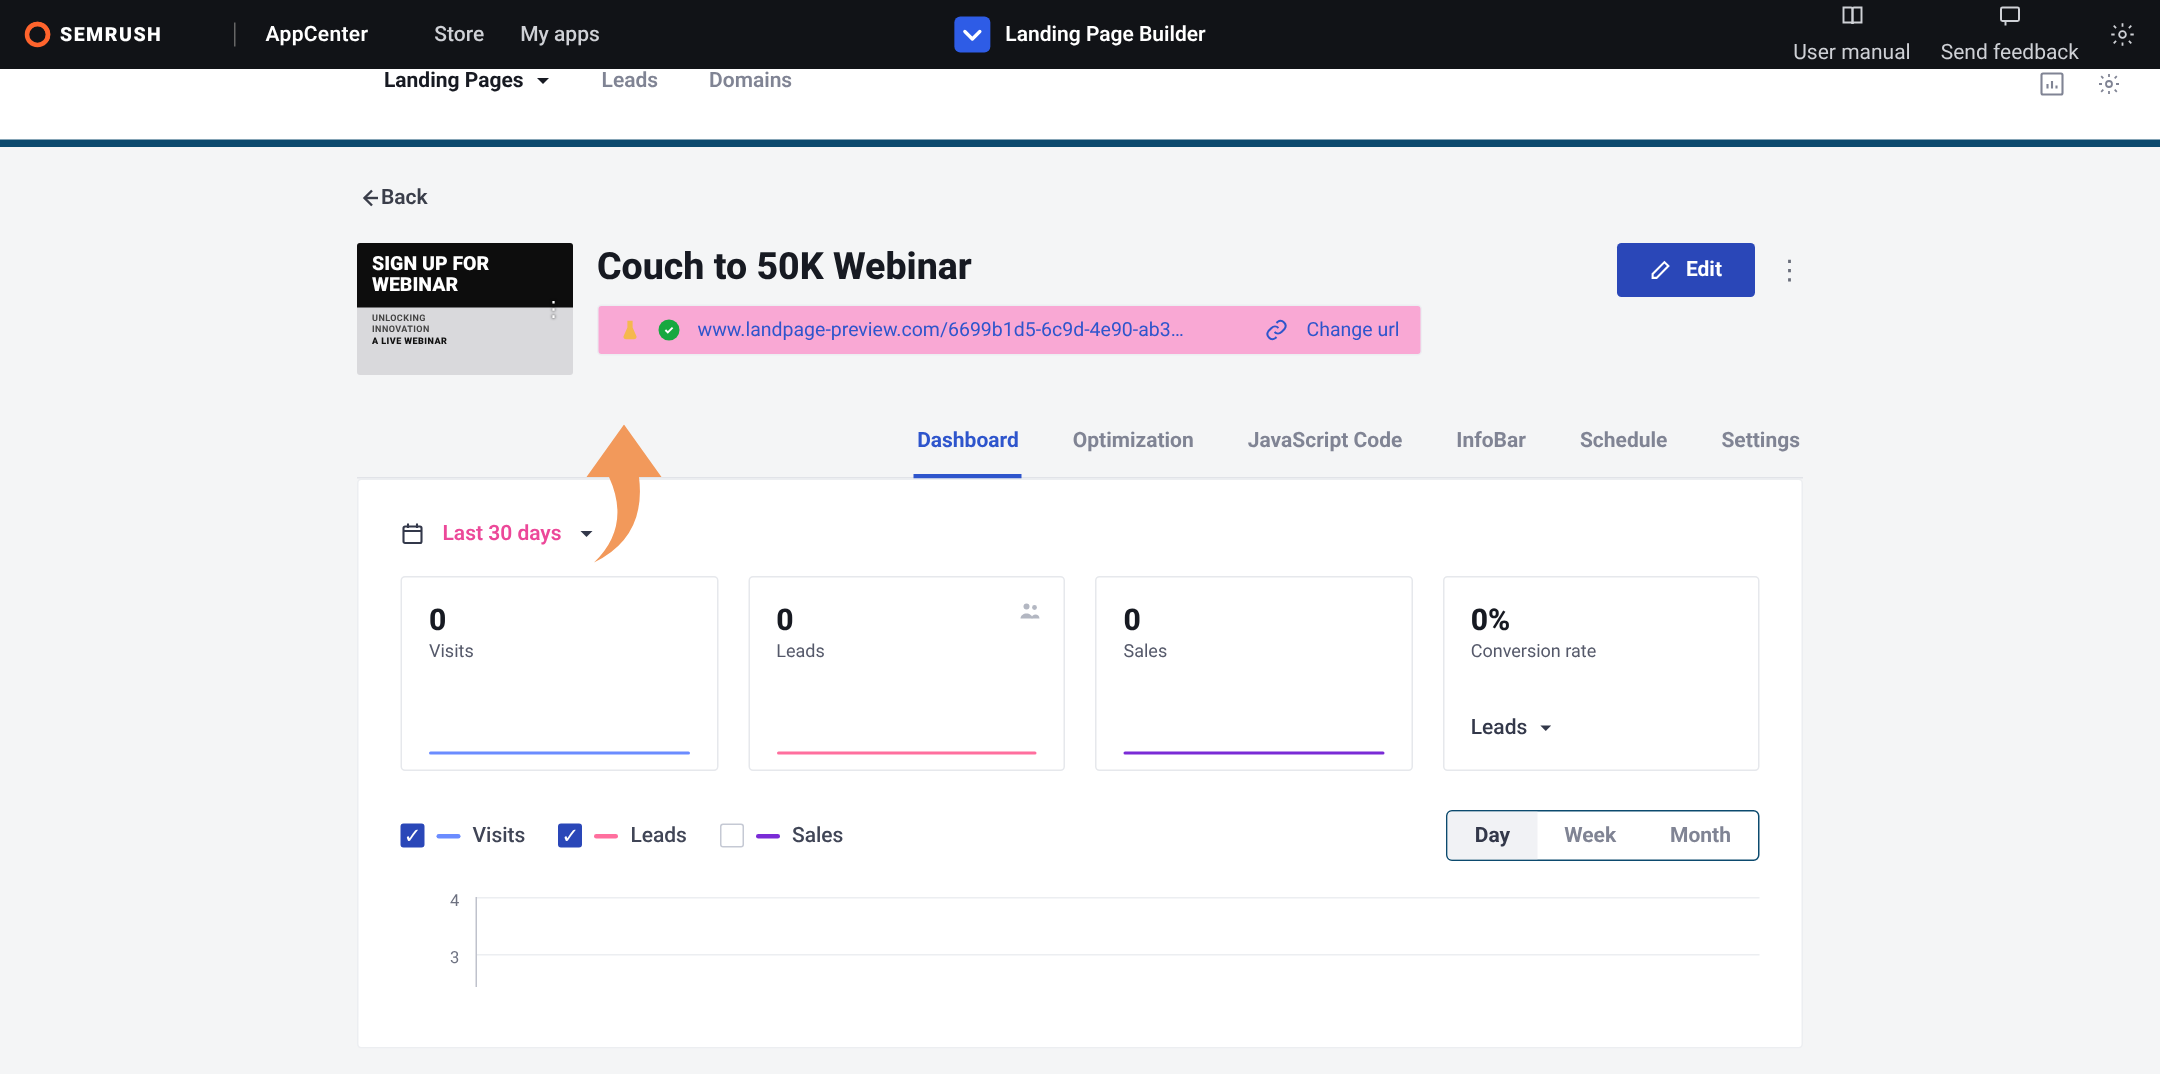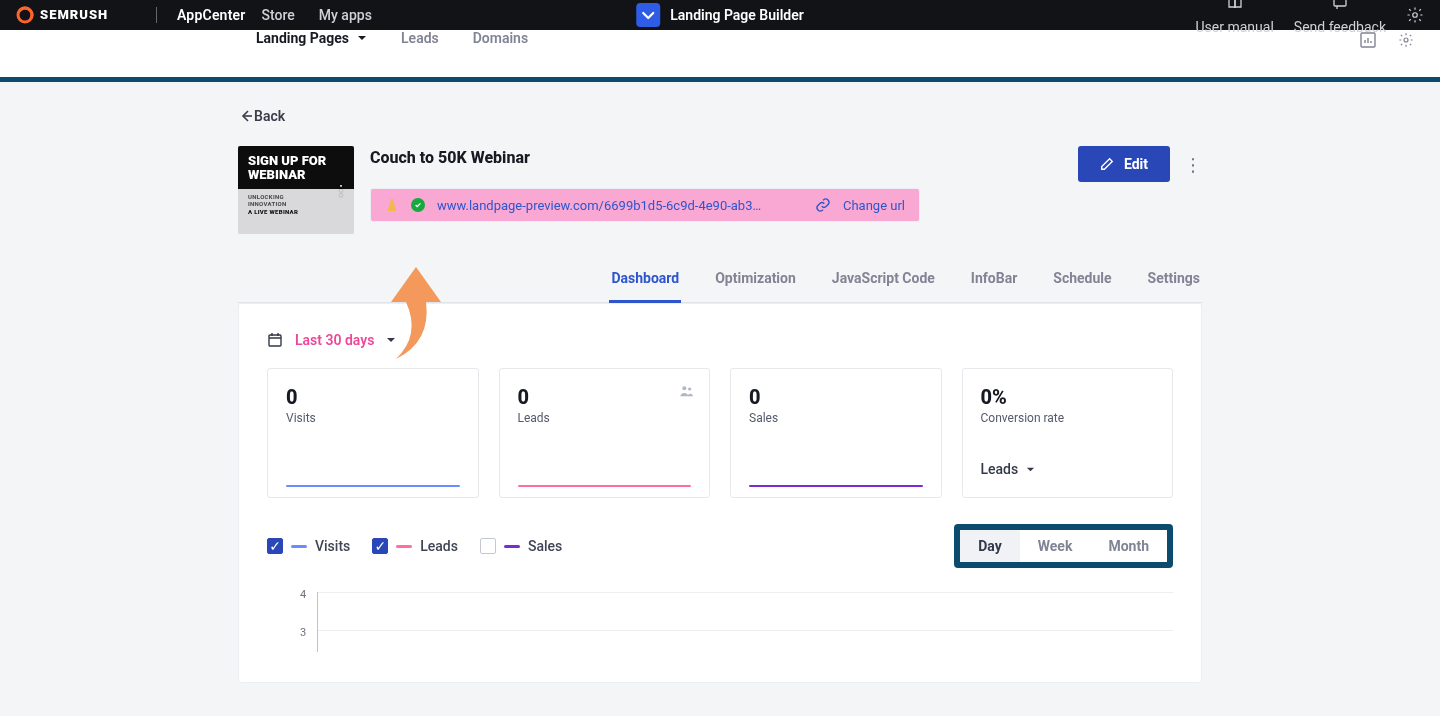--- a/index.html
+++ b/index.html
@@ -1,49 +1,49 @@
 <!DOCTYPE html>
 <html><head>
 <meta charset="utf-8">
 <style>
   * { box-sizing: border-box; margin: 0; padding: 0; font-family: -apple-system, BlinkMacSystemFont, "Segoe UI", Roboto, Helvetica, Arial, sans-serif; }
   body { background: #f4f5f6; color: #333; font-size: 14px; }
 
   
-  .topbar { height: 30px; background: #111317; color: #fff; display: flex; align-items: center; padding: 0 16px; }
+  .topbar { height: 46px; background: #111317; color: #fff; display: flex; align-items: center; padding: 0 16px; }
   .brand { display: flex; align-items: center; gap: 8px; }
   .brand svg { display: block; }
   .brand-sep { width: 1px; height: 16px; background: #666; margin: 0 12px; }
   .brand-sub { font-weight: 600; letter-spacing: .2px; }
-  .topnav { display: flex; gap: 24px; margin-left: 16px; }
+  .topnav { display: flex; gap: 24px; margin-left: 44px; }
   .topnav a { color: #cfd1d6; text-decoration: none; font-weight: 500; }
   .topcenter { position:absolute; left:50%; transform:translateX(-50%); display:flex; align-items:center; gap:10px; }
   .topcenter .iconbox { width:24px; height:24px; background:#2e5ce6; border-radius:4px; display:flex; align-items:center; justify-content:center; }
   .topcenter .title { font-weight:600; color:#fff; }
   .topright { margin-left:auto; display:flex; align-items:center; gap:20px; color:#cfd1d6; }
   .topright .item { display:flex; align-items:center; gap:8px; cursor:pointer;flex-direction:column; }
 
   
   .subbar { height: 52px; background: #fff; border-bottom: 5px solid #0c4a6e; display:flex; align-items:flex-start; padding: 0 24px; }
   .subbar .primary { display:flex; align-items:center; gap:8px; font-weight:700; color:#171a22; margin-left: 232px; }
   .subbar .others { display:flex; gap:34px; margin-left: 34px; }
   .subbar .others a { color:#808494; font-weight:600; text-decoration:none; }
   .subbar .right { margin-left:auto; display:flex; gap:18px; color:#808494; }
   .iconbtn { width:20px; height:20px; display:flex; align-items:center; justify-content:center; cursor:pointer; }
 
   
   .page { max-width: 964px; margin: 0 auto; padding-top: 26px; position:relative; }
   .backrow { display:flex; align-items:center; gap:0; color:#3a3e4a; font-weight:600; margin-bottom: 22px; cursor:pointer; }
   .headerrow { display:flex; align-items:flex-start; gap:16px; }
-  .thumb { width:116px; height:88px; background:#d9d9dc; border-radius:2px; position:relative; overflow:hidden; }
+  .thumb { width:144px; height:88px; background:#d9d9dc; border-radius:2px; position:relative; overflow:hidden; }
   .thumb .dark { background:#0d0d0d; color:#fff; padding:8px 10px; font-family: Arial Black, Arial, sans-serif; font-weight:900; line-height:1.05; font-size:13px; }
   .thumb .light { padding:4px 10px; font-size:6px; color:#444; font-weight:700; line-height:1.2; letter-spacing:.3px; }
   .thumb .kebab { position:absolute; right:6px; top:50%; transform:translateY(-50%); color:#fff; text-shadow:0 0 2px #000; font-size:14px; }
   .titleblock { flex:1; }
-  .title-main { font-size: 16px; font-weight: 800; color:#171a22; margin-top:2px; margin-bottom:21px; }
+  .title-main { font-size: 25px; font-weight: 800; color:#171a22; margin-top:2px; margin-bottom:10px; }
   .urlbox { background:#f9a8d4; border:1px solid #eceef1; border-radius:3px; display:flex; align-items:center; padding:8px 14px; gap:12px; max-width:550px; }
   .beaker { width:14px; height:14px; display:inline-block; }
   .checkcircle { width:14px; height:14px; border-radius:50%; background:#17a840; display:flex; align-items:center; justify-content:center; }
   .urltext { color:#2e55cc; flex:1; white-space:nowrap; overflow:hidden; text-overflow:ellipsis; font-size:13px; }
   .linkicon { color:#2e55cc; }
   .changeurl { color:#2e55cc; font-weight:400; font-size:13px; cursor:pointer; }
   .actions { display:flex; align-items:center; gap:14px; }
   .editbtn { background:#2a47b8; color:#fff; display:flex; align-items:center; gap:10px; padding:10px 22px; border-radius:3px; font-weight:700; cursor:pointer; }
   .kebab2 { color:#6a6e7b; cursor:pointer; font-size:18px; }
 
@@ -66,21 +66,21 @@
   .selwrap { position:absolute; left:18px; bottom:20px; display:flex; align-items:center; gap:8px; color:#33384a; font-weight:500; cursor:pointer; }
   .people-icon { position:absolute; right:14px; top:14px; color:#b3b7c2; }
 
   
   .chartctl { display:flex; align-items:center; margin-top:26px; }
   .legend { display:flex; gap:22px; align-items:center; }
   .check { width:16px; height:16px; border:1px solid #2a47b8; border-radius:2px; display:inline-flex; align-items:center; justify-content:center; background:#2a47b8; color:#fff; }
   .check.empty { background:#fff; border-color:#c5c9d4; }
   .swatch { width:16px; height:3px; border-radius:2px; display:inline-block; }
   .lgitem { display:flex; align-items:center; gap:8px; font-weight:500; color:#404556; }
-  .rangegrp { margin-left:auto; display:flex; border:6px solid #0c4a6e; border-radius:4px; overflow:hidden; }
+  .rangegrp { margin-left:auto; display:flex; border:1px solid #0c4a6e; border-radius:4px; overflow:hidden; }
   .rangegrp div { padding:8px 18px; font-weight:700; color:#808494; cursor:pointer; }
   .rangegrp div.active { background:#f1f2f5; color:#33384a; }
 
   
   .chartarea { margin-top:24px; border-left:1px solid #bfc2cc; border-bottom:0px solid #ccc; padding-left:10px; position:relative; height:60px; margin-left:50px; }
   .tick { position:absolute; left:-18px; font-size:11px; color:#6d7180; }
   .gridline { position:absolute; left:0; right:0; height:1px; background:#eceef1; }
 
   
   .arrow-marker { position:absolute; pointer-events:none; z-index:50; }

